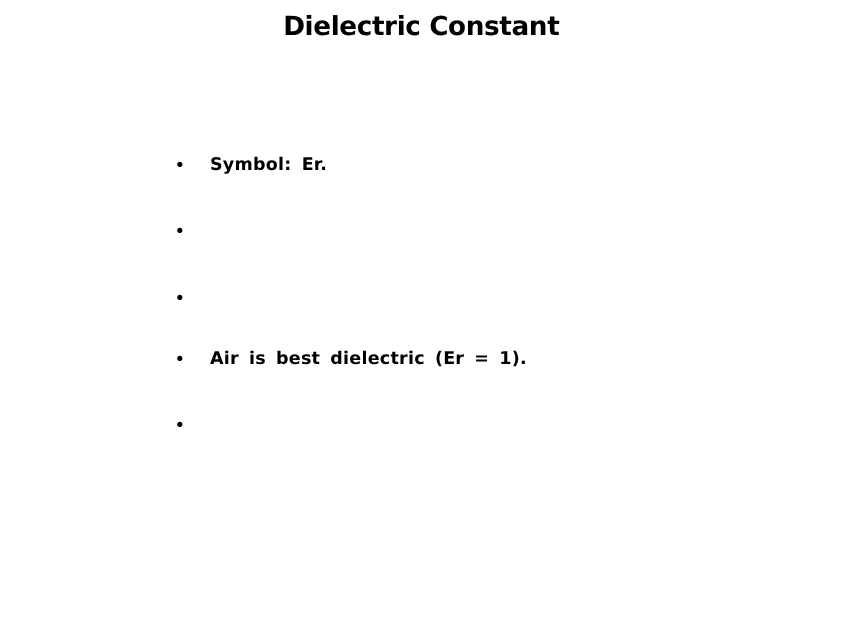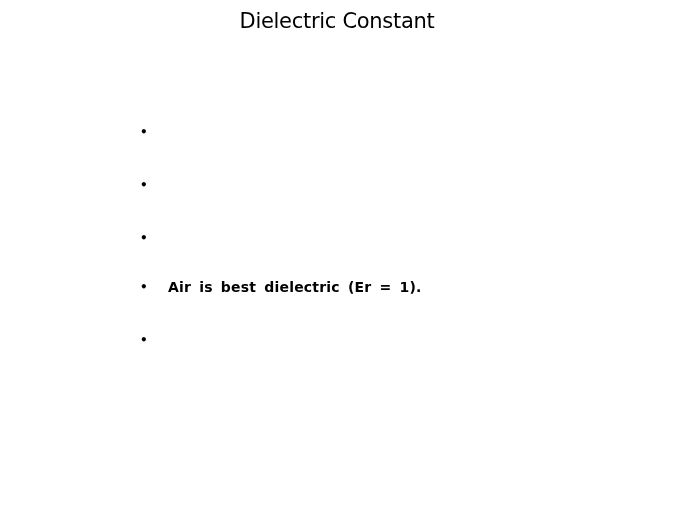--- a/index.html
+++ b/index.html
@@ -14,21 +14,21 @@
   }
   .title {
     position: absolute;
     top: 7px;
     left: 0;
     right: 0;
     margin: 0;
     text-align: center;
     font-size: 21px;
     line-height: 28px;
-    font-weight: normal;
+    font-weight: bold;
     letter-spacing: -0.3px;
   }
   .bullets {
     position: absolute;
     top: 121px;
     left: 140px;
     width: 440px;
     margin: 0;
     padding: 0;
     list-style: none;
@@ -59,20 +59,21 @@
 </style>
 </head>
 <body>
 
 <div class="slide">
   <h1 class="title">Dielectric Constant</h1>
 
   <ul class="bullets">
     <li>
       <span class="dot">•</span>
+      <span class="btext">Symbol: Er.</span>
     </li>
     <li>
       <span class="dot">•</span>
     </li>
     <li>
       <span class="dot">•</span>
     </li>
     <li>
       <span class="dot">•</span>
       <span class="btext">Air is best dielectric (Er = 1).</span>

